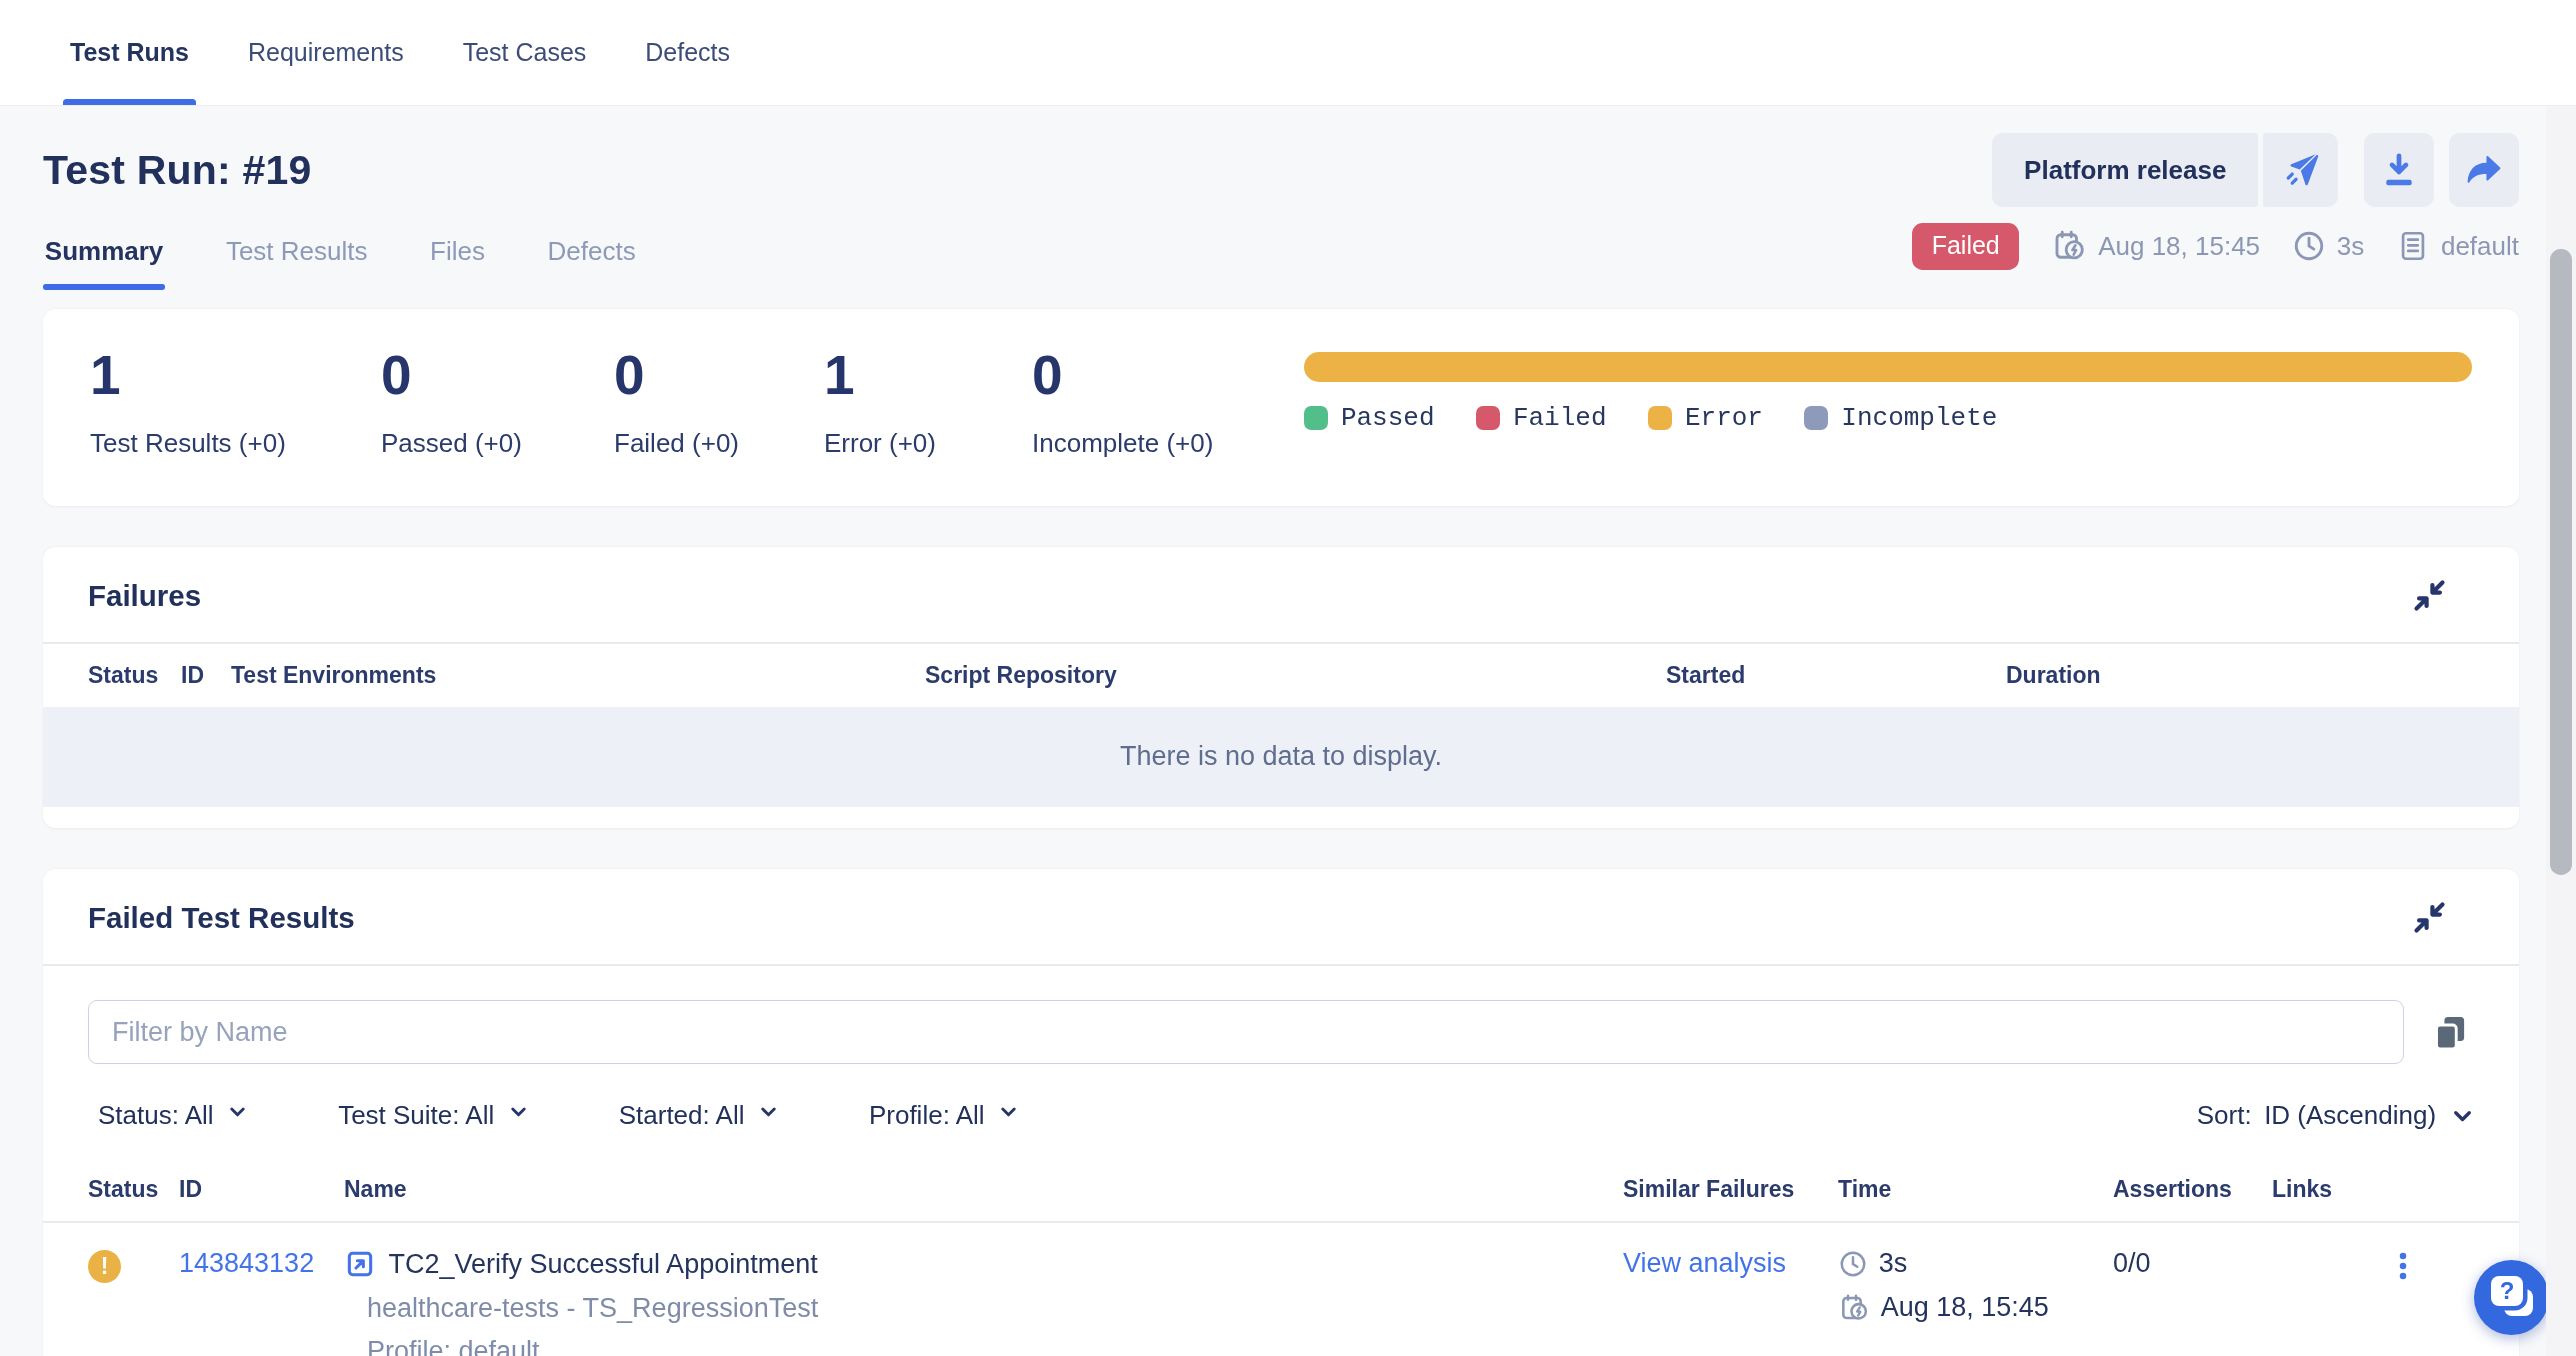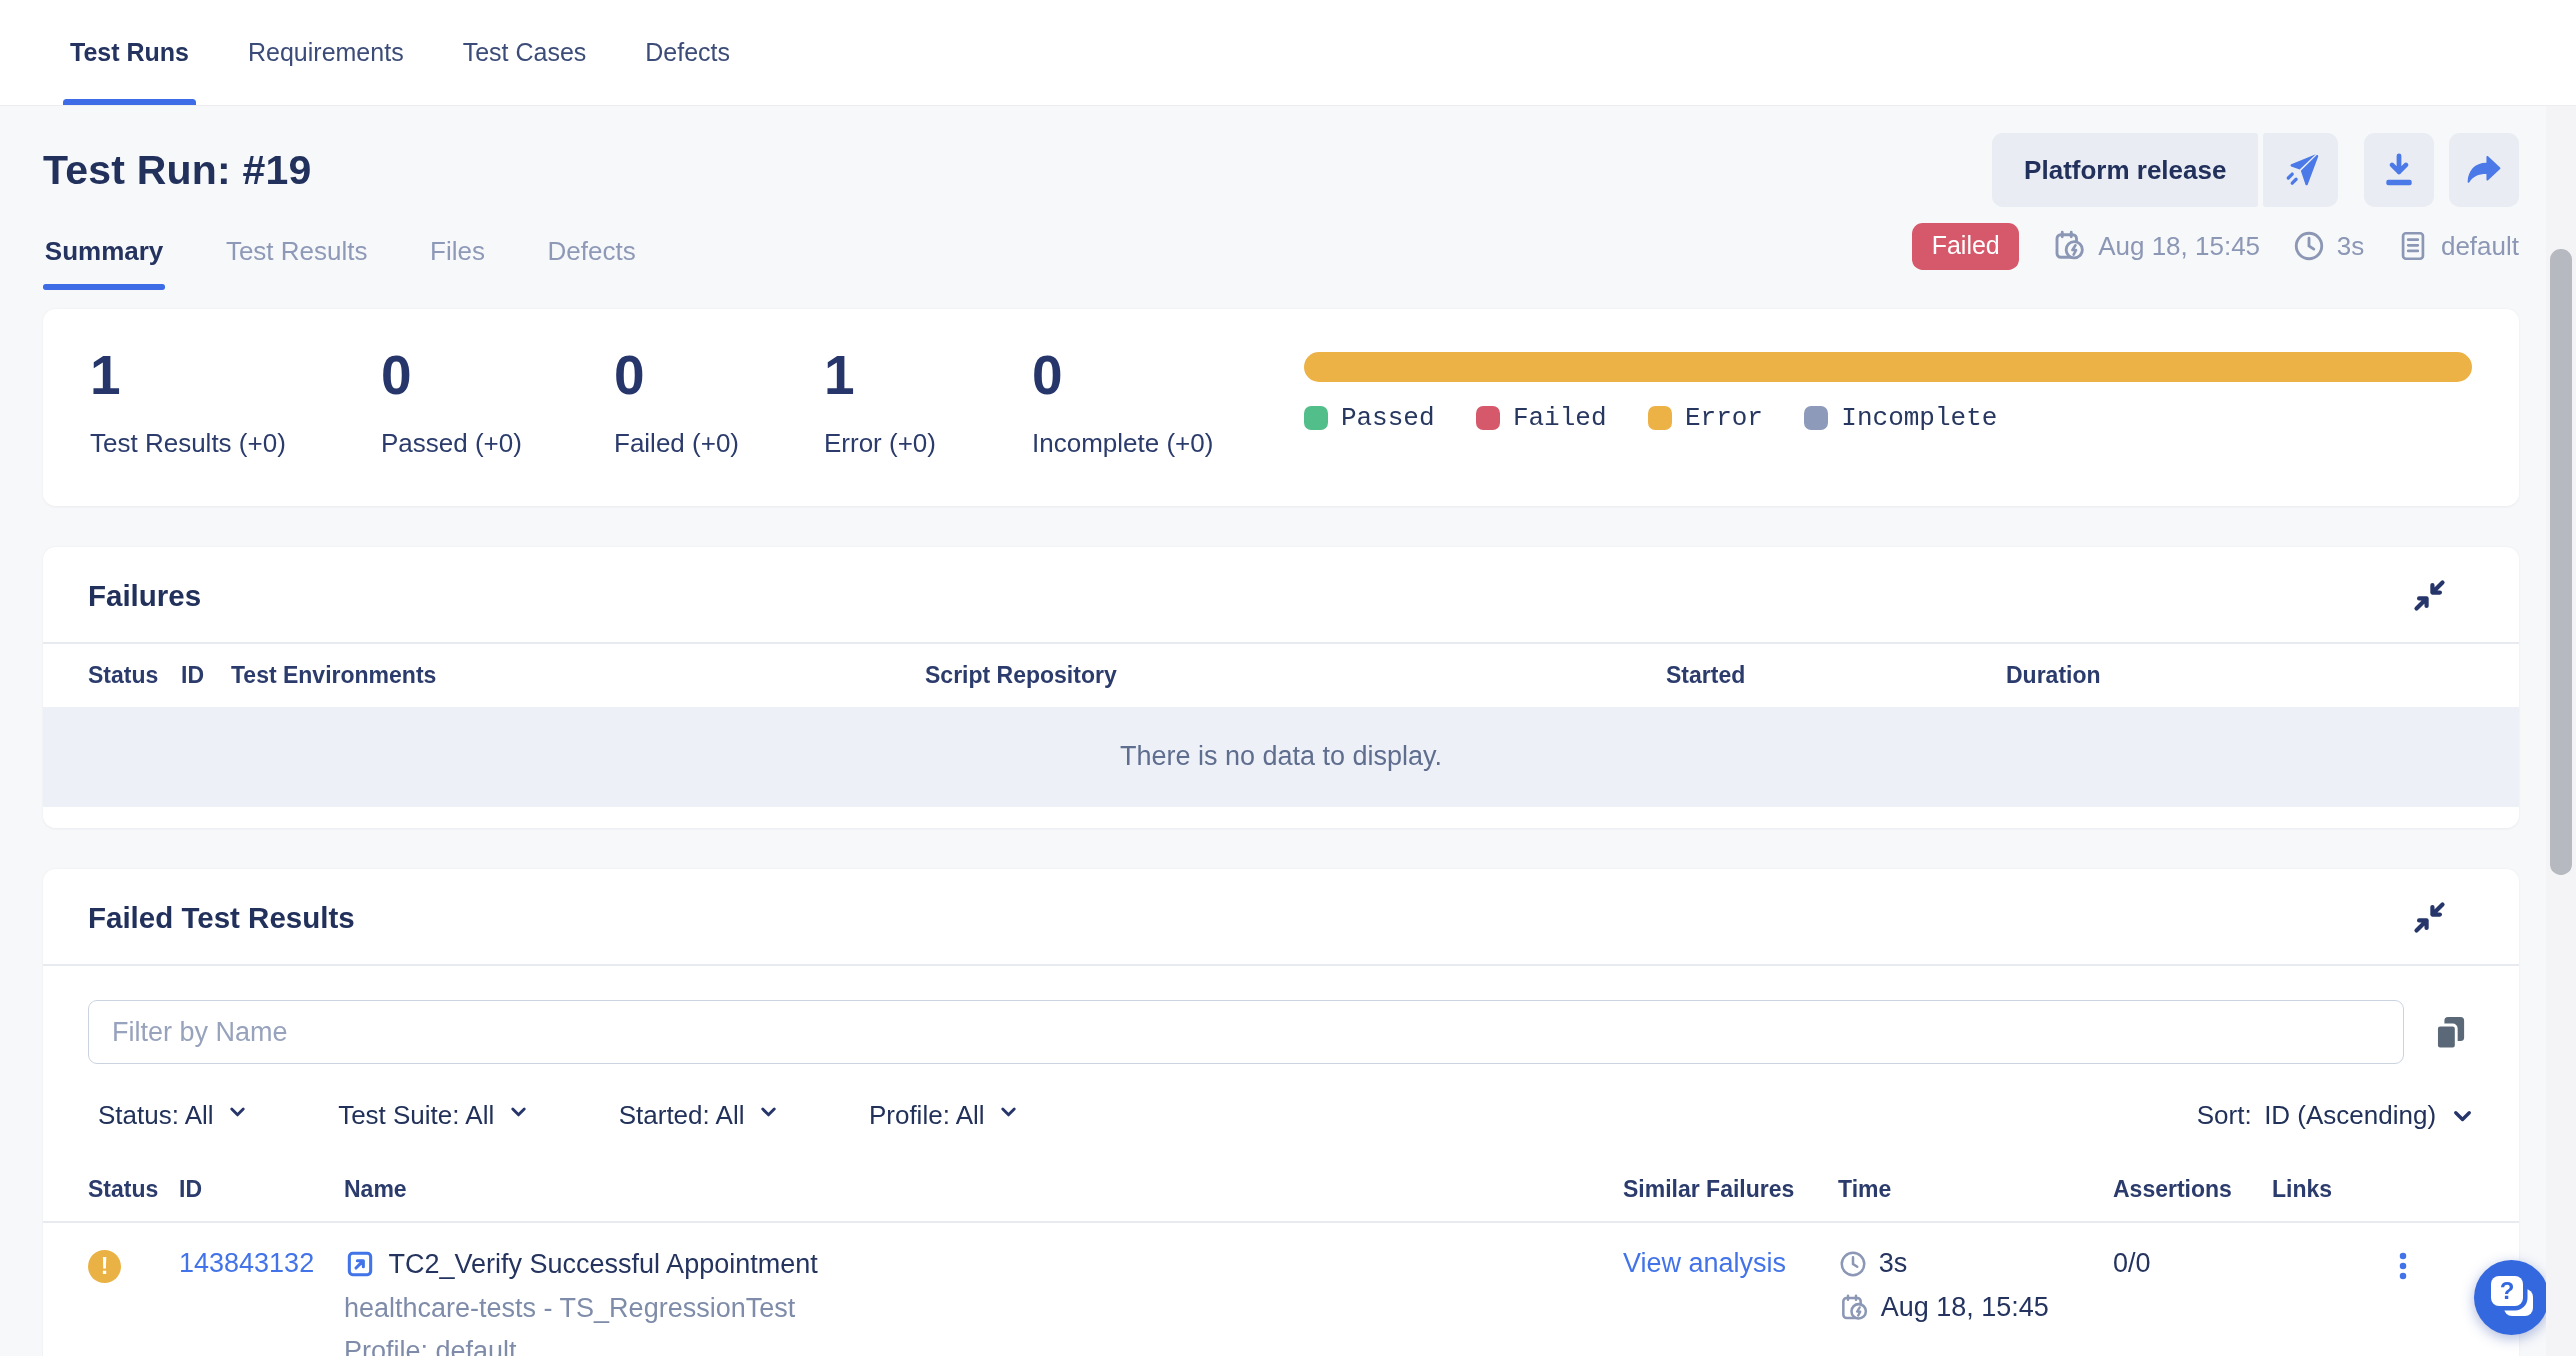--- a/index.html
+++ b/index.html
@@ -82,21 +82,21 @@
     margin-right:-3.6px; }
   .results-grid { grid-template-columns:91px 165px 1279px 215px 275px 159px 1fr; }
   .results-head { margin-top:27px; }
   .result-row { display:grid; grid-template-columns:91px 165px 1279px 215px 275px 159px 1fr;
     padding:25px 45px 0; font-size:27px; color:#24345f; }
   .warn { width:33px; height:33px; border-radius:50%; background:#eab244; color:#fff;
     font-weight:bold; font-size:23px; display:flex; align-items:center; justify-content:center;
     margin-top:1.8px; }
   .link { color:#4273e8; cursor:pointer; }
   .name-line1 { display:flex; align-items:center; gap:12.5px; }
-  .name-sub { color:#7f8ca9; margin-top:12.5px; }
+  .name-sub { color:#7f8ca9; margin-top:12.5px;margin-left:23px; }
   .time-line { display:flex; align-items:center; gap:10.7px; color:#5c6a8a; }
   .time-line + .time-line { margin-top:12.5px; }
   .dots { margin-left:116px; }
   
   .fab { position:absolute; right:27px; bottom:22.4px; width:75px; height:75px;
     border-radius:50%; background:#3468df; border:none; cursor:pointer;
     box-shadow:0 3.6px 12.5px rgba(30,60,160,.35); }
   .fab .card-back { position:absolute; left:29.5px; top:29.5px; width:29px; height:27px;
     background:#fff; border-radius:8px; }
   .fab .card-front { position:absolute; left:17px; top:16px; width:32px; height:30px;

